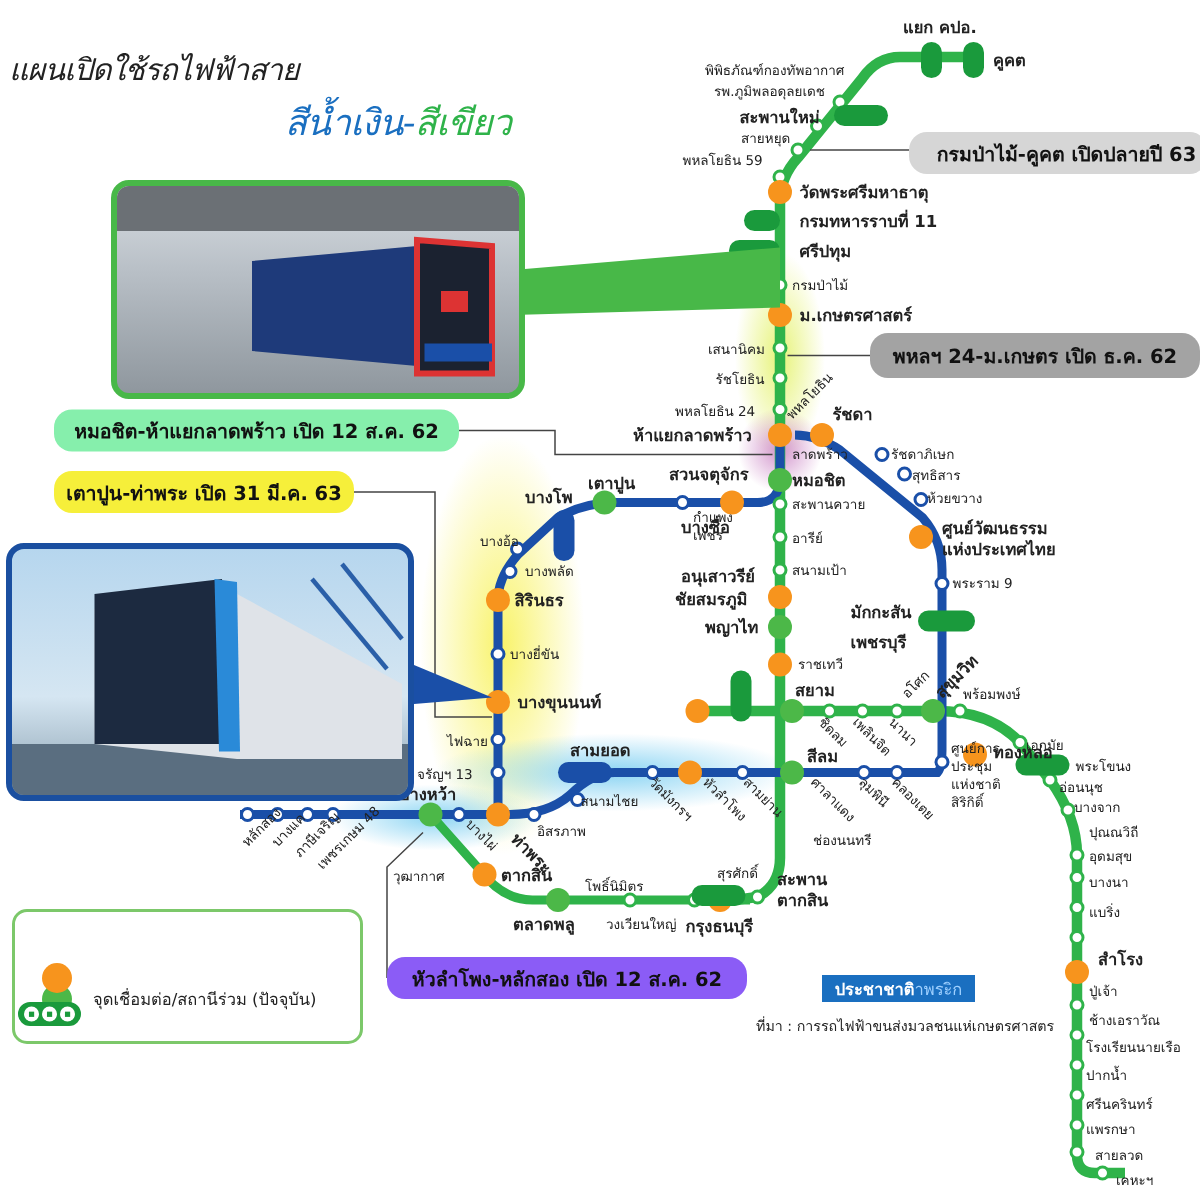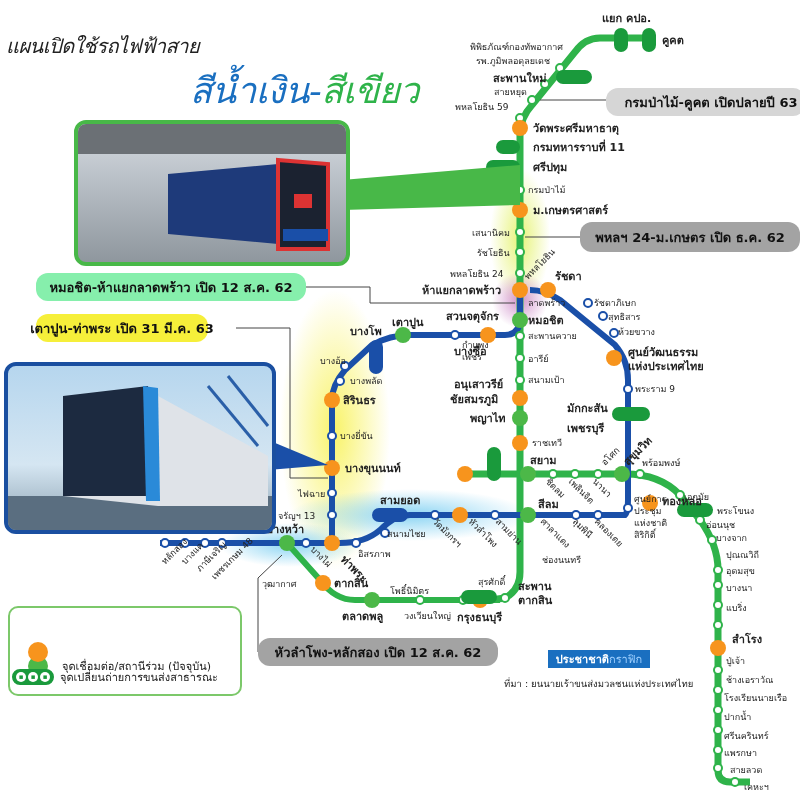--- a/index.html
+++ b/index.html
@@ -1,29 +1,29 @@
 <!DOCTYPE html>
 <html><head>
 <meta charset="utf-8">
 <style>
   html,body{margin:0;padding:0;background:#fff;}
   body{width:800px;height:800px;position:relative;overflow:hidden;font-family:"DejaVu Sans","Liberation Sans",sans-serif;}
   .title1{position:absolute;left:6px;top:30px;font-size:20px;font-style:italic;color:#222;letter-spacing:-0.5px;}
-  .title2{position:absolute;left:190px;top:62px;font-size:36px;font-style:italic;letter-spacing:-0.5px;}
+  .title2{position:absolute;left:190px;top:62px;font-size:24px;font-style:italic;letter-spacing:-0.5px;}
   .title2 .blue{color:#1a6fc0;}
   .title2 .green{color:#2fb34a;}
   .photo{position:absolute;border-radius:12px;overflow:hidden;}
   .photo-green{left:74px;top:120px;width:268px;height:138px;border:4px solid #48b848;background:linear-gradient(180deg,#d8dde2 0%,#b9c0c7 40%,#8f979e 100%);}
   .photo-blue{left:4px;top:362px;width:264px;height:164px;border:4px solid #1a4fa0;background:linear-gradient(180deg,#b6d6ee 0%,#d5e6f2 60%,#8aa0b0 100%);}
   .badge{position:absolute;border-radius:12px;font-weight:bold;font-size:13px;display:flex;align-items:center;justify-content:center;color:#111;white-space:nowrap;}
   .b-grey{left:606px;top:88px;width:188px;height:28px;background:#d6d6d6;padding-left:11px;}
   .b-lime{left:580px;top:222px;width:220px;height:30px;background:#a3a3a3;}
   .b-purple{left:36px;top:273px;width:270px;height:28px;background:#86efac;}
-  .b-yellow{left:36px;top:314px;width:172px;height:28px;background:#f6ef3a;}
-  .b-cyan{left:258px;top:638px;width:240px;height:28px;background:#a3a3a3;}
+  .b-yellow{left:36px;top:314px;width:200px;height:28px;background:#f6ef3a;}
+  .b-cyan{left:258px;top:638px;width:240px;height:28px;background:#8b5cf6;}
   .legend{position:absolute;left:8px;top:606px;width:230px;height:86px;border:2px solid #7cc86a;border-radius:10px;background:#fff;}
   .legend-row{position:absolute;left:8px;display:flex;align-items:center;font-size:11px;color:#222;}
   .dot{width:20px;height:20px;border-radius:50%;margin-right:14px;margin-left:10px;}
   .pill{display:inline-flex;gap:2px;border:2px solid #1a9a3c;background:#1a9a3c;border-radius:10px;padding:1px 2px;margin-right:6px;}
   .pill i{display:block;width:10px;height:10px;border-radius:50%;background:#fff;font-style:normal;font-size:7px;line-height:10px;text-align:center;color:#1a9a3c;}
   .credit{position:absolute;left:548px;top:650px;width:102px;height:18px;background:#1a6fc0;color:#fff;font-size:11px;font-weight:bold;display:flex;align-items:center;justify-content:center;}
   .credit span{color:#9fd0ff;font-weight:normal;}
   .source{position:absolute;left:504px;top:676px;font-size:9.5px;color:#222;white-space:nowrap;}
   svg text{font-family:"DejaVu Sans","Liberation Sans",sans-serif;}
 </style>
@@ -326,21 +326,20 @@
   </div>
   <div class="legend-row" style="top:34px;">
     <div class="dot" style="background:#f7941d;"></div>
   </div>
   <div class="legend-row" style="top:60px;left:2px;">
     <span class="pill">
         <i>▪</i>
         <i>▪</i>
         <i>▪</i>
       </span>
-    <span>จุดเปลี่ยนถ่ายการขนส่งสาธารณะ</span>
   </div>
 </div>
 
 <div class="credit">
   <b>ประชาชาติ</b>
-    <span>กราฟิก</span>
-</div>
-<div class="source">ที่มา : ยนนายเร้าขนส่งมวลชนแห่งประเทศไทย</div>
+    <span>าพระิก</span>
+</div>
+<div class="source">ที่มา : การรถไฟฟ้าขนส่งมวลชนแห่เกษตรศาสตร</div>
 
 </body></html>

